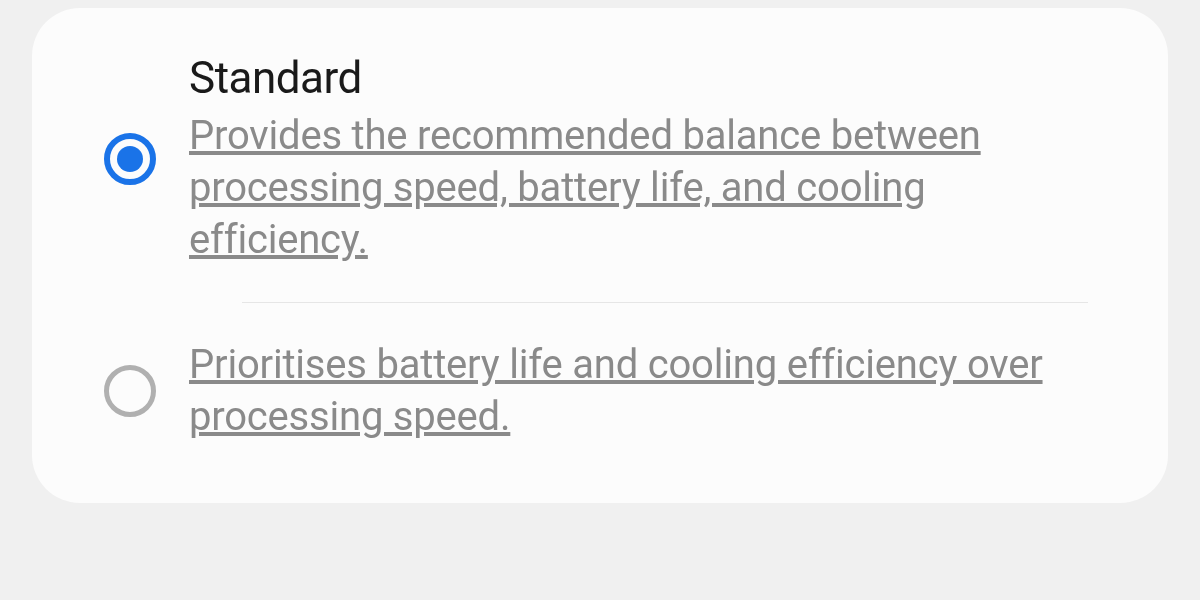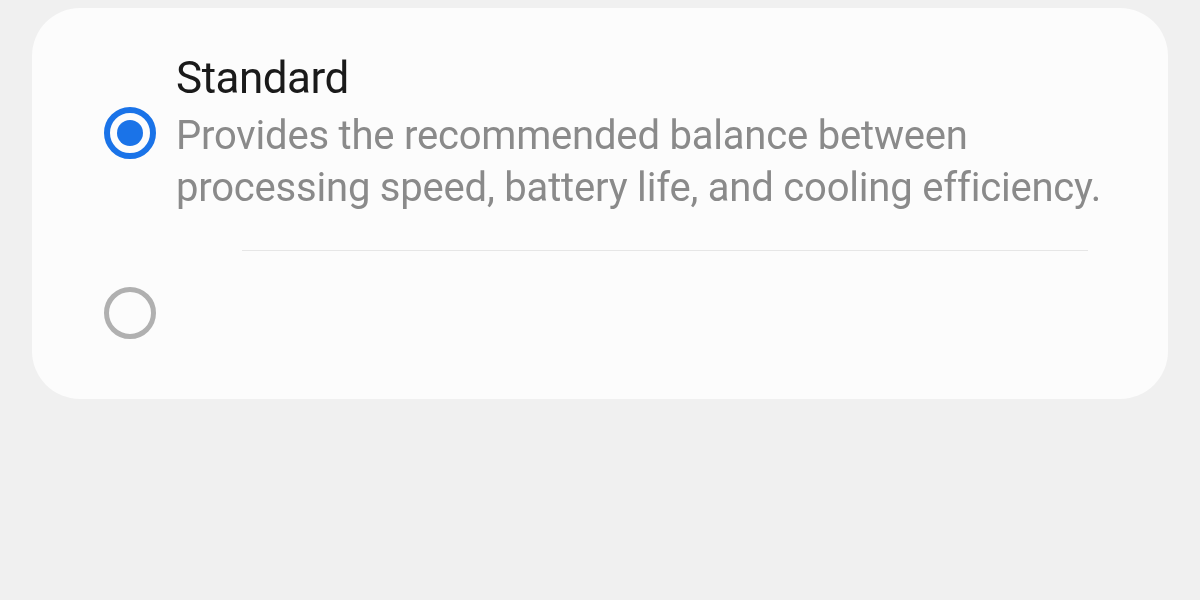--- a/index.html
+++ b/index.html
@@ -21,21 +21,21 @@
       background-color: #fcfcfc;
       border-radius: 48px;
       width: 1136px;
       margin-top: 8px;
       padding: 8px 0 24px 0;
     }
     .option-row {
       display: flex;
       align-items: center;
       padding: 36px 60px 36px 72px;
-      gap: 20px;
+      gap: 33px;
       cursor: pointer;
     }
     .radio {
       flex-shrink: 0;
       width: 52px;
       height: 52px;
       border-radius: 50%;
       display: flex;
       align-items: center;
       justify-content: center;
@@ -61,20 +61,21 @@
       color: #1a1a1a;
       margin-bottom: 6px;
       letter-spacing: -0.5px;
     }
     .option-description {
       font-size: 40px;
       font-weight: 400;
       color: #8a8a8a;
       line-height: 1.3;
       letter-spacing: -0.2px;
+      text-decoration: underline;
     }
     .divider {
       height: 1px;
       background-color: #e6e6e6;
       margin-left: 210px;
       margin-right: 80px;
     }
   </style>
 </head>
 <body>
@@ -86,15 +87,16 @@
     </div>
     <div class="option-text">
       <div class="option-title">Standard</div>
       <div class="option-description">Provides the recommended balance between processing speed, battery life, and cooling efficiency.</div>
     </div>
   </div>
   <div class="divider"></div>
   <div class="option-row">
     <div class="radio radio-unselected"></div>
     <div class="option-text">
+      <div class="option-description">Prioritises battery life and cooling efficiency over processing speed.</div>
     </div>
   </div>
 </div>
 
 </body></html>

